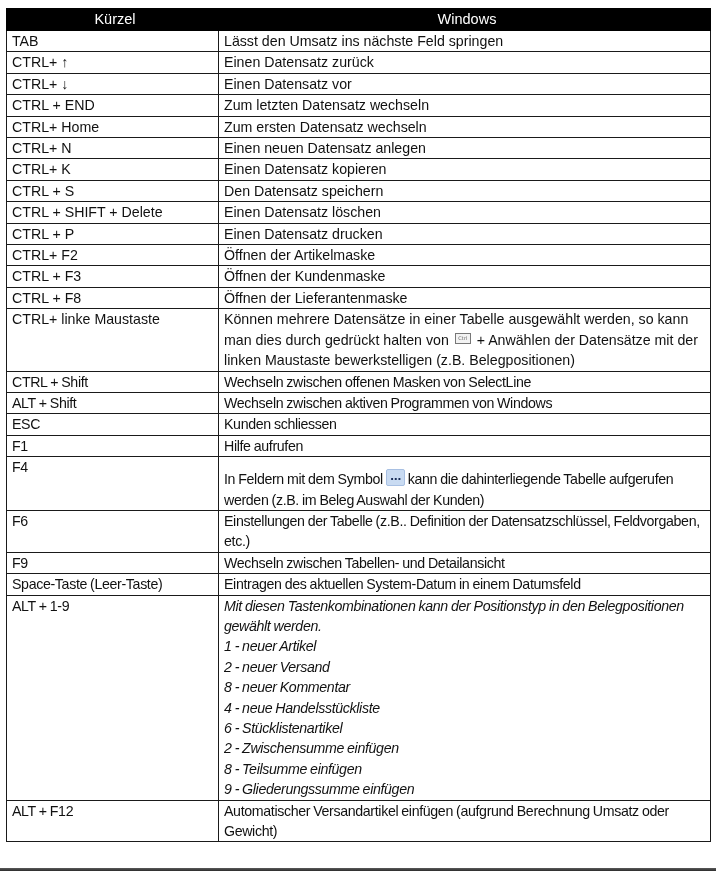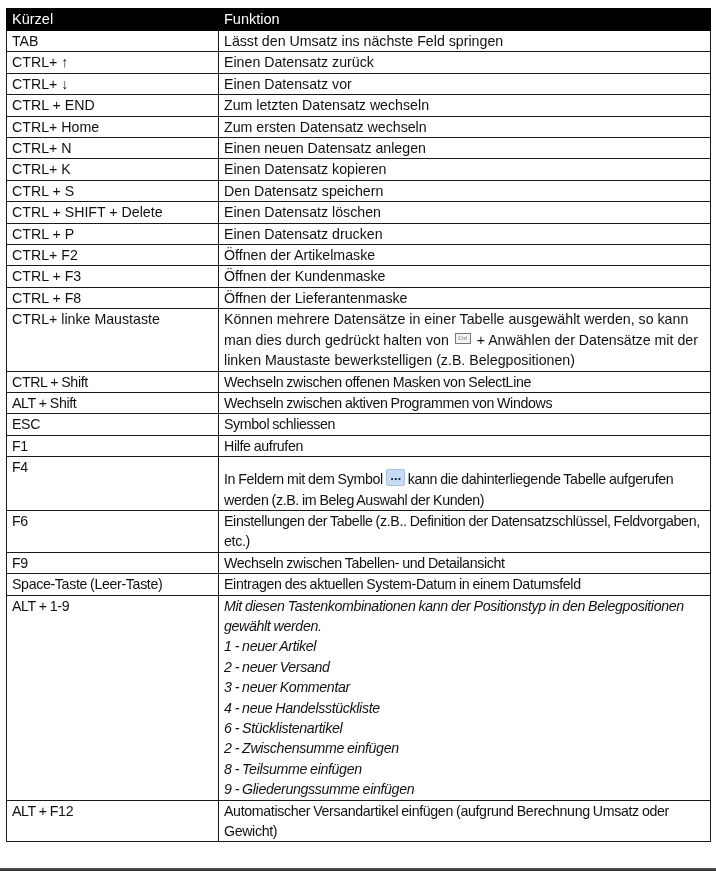--- a/index.html
+++ b/index.html
@@ -23,21 +23,21 @@
     border-collapse: collapse;
     table-layout: fixed;
     font-size: 14px;
   }
   .doc-table col.c1 { width: 212px; }
   .doc-table col.c2 { width: 492px; }
   .doc-table th {
     background: #000000;
     color: #ffffff;
     font-weight: normal;
-    text-align: left;
+    text-align: center;
     height: 21px;
     padding: 0 0 0 5px;
     font-size: 14.5px;
     line-height: 21px;
     border: 1px solid #000000;
   }
   .doc-table td {
     border: 1px solid #1a1a1a;
     vertical-align: top;
     padding: 0 4px 0 5px;
@@ -107,21 +107,21 @@
 <body>
 
 <table class="doc-table">
   <colgroup>
       <col class="c1">
       <col class="c2">
     </colgroup>
   <thead>
     <tr>
       <th>Kürzel</th>
-      <th>Funktion</th>
+      <th>Windows</th>
     </tr>
   </thead>
   <tbody>
     <tr>
       <td>TAB</td>
       <td>Lässt den Umsatz ins nächste Feld springen</td>
     </tr>
     <tr>
       <td>CTRL+ ↑</td>
       <td>Einen Datensatz zurück</td>
@@ -177,21 +177,21 @@
     <tr>
       <td class="condensed">CTRL + Shift</td>
       <td class="condensed">Wechseln zwischen offenen Masken von SelectLine</td>
     </tr>
     <tr>
       <td class="condensed">ALT + Shift</td>
       <td class="condensed">Wechseln zwischen aktiven Programmen von Windows</td>
     </tr>
     <tr>
       <td class="condensed">ESC</td>
-      <td class="condensed">Symbol schliessen</td>
+      <td class="condensed">Kunden schliessen</td>
     </tr>
     <tr>
       <td class="condensed">F1</td>
       <td class="condensed">Hilfe aufrufen</td>
     </tr>
     <tr>
       <td class="condensed">F4</td>
       <td class="condensed f4-cell"><span>In Feldern mit dem Symbol</span><span class="dots-icon">…</span><span>kann die dahinterliegende Tabelle aufgerufen werden (z.B. im Beleg Auswahl der Kunden)</span></td>
     </tr>
     <tr>
@@ -205,21 +205,21 @@
     <tr>
       <td class="condensed">Space-Taste (Leer-Taste)</td>
       <td class="condensed">Eintragen des aktuellen System-Datum in einem Datumsfeld</td>
     </tr>
     <tr>
       <td class="condensed">ALT + 1-9</td>
       <td class="condensed">
         <span class="list-line">Mit diesen Tastenkombinationen kann der Positionstyp in den Belegpositionen gewählt werden.</span>
         <span class="list-line">1 - neuer Artikel</span>
         <span class="list-line">2 - neuer Versand</span>
-        <span class="list-line">3 - neuer Kommentar</span>
+        <span class="list-line">8 - neuer Kommentar</span>
         <span class="list-line">4 - neue Handelsstückliste</span>
         <span class="list-line">6 - Stücklistenartikel</span>
         <span class="list-line">2 - Zwischensumme einfügen</span>
         <span class="list-line">8 - Teilsumme einfügen</span>
         <span class="list-line">9 - Gliederungssumme einfügen</span>
       </td>
     </tr>
     <tr>
       <td class="condensed">ALT + F12</td>
       <td class="condensed">Automatischer Versandartikel einfügen (aufgrund Berechnung Umsatz oder Gewicht)</td>

